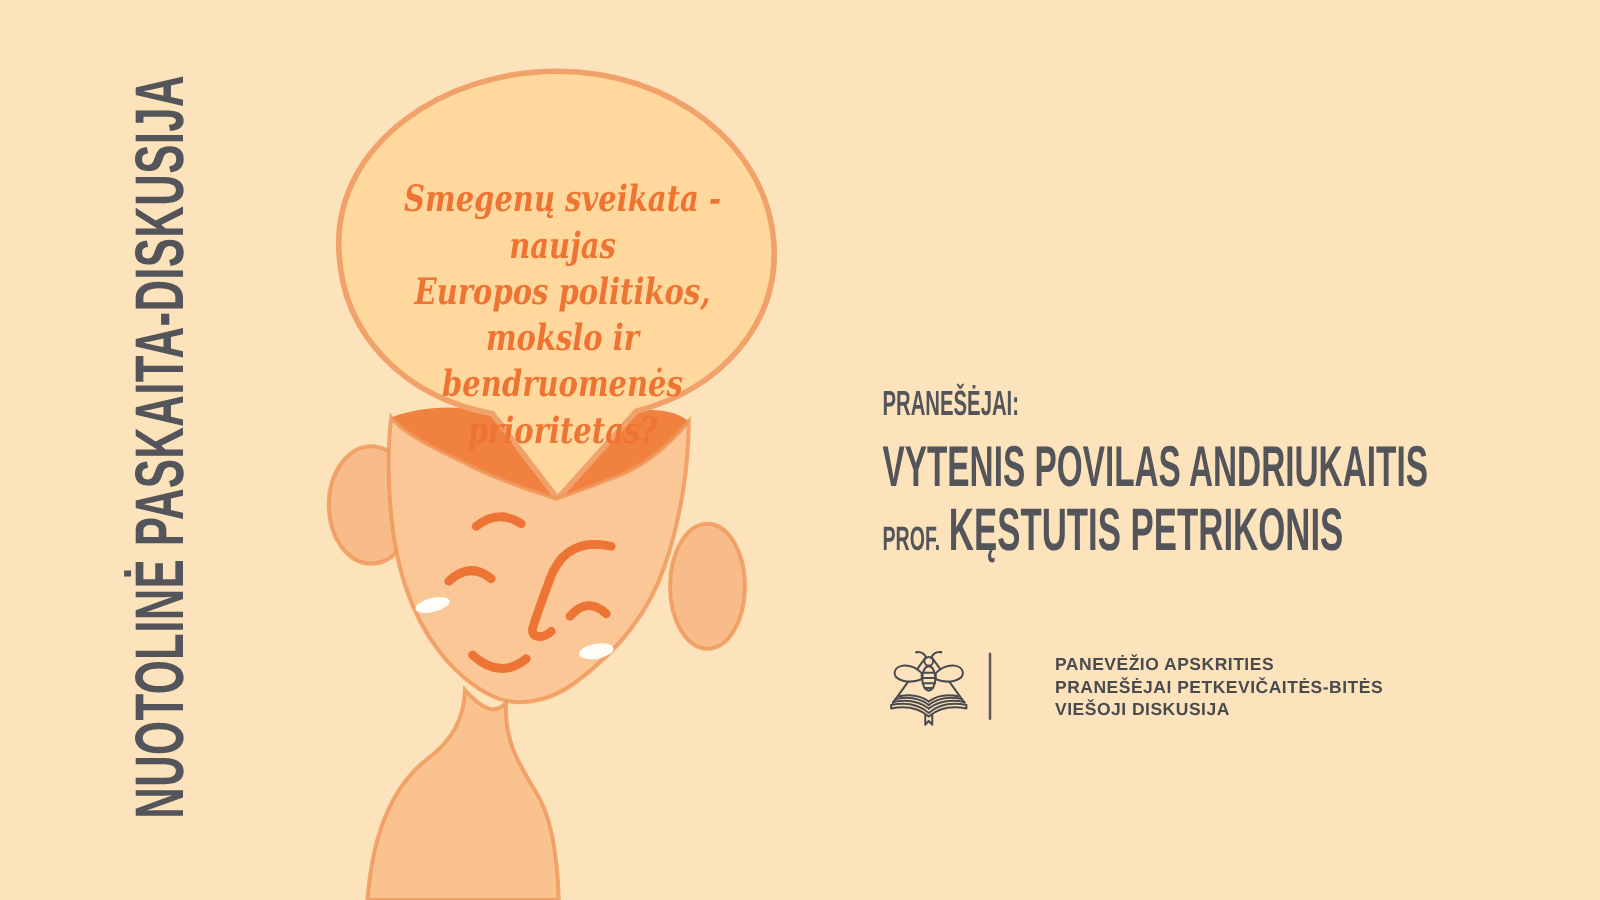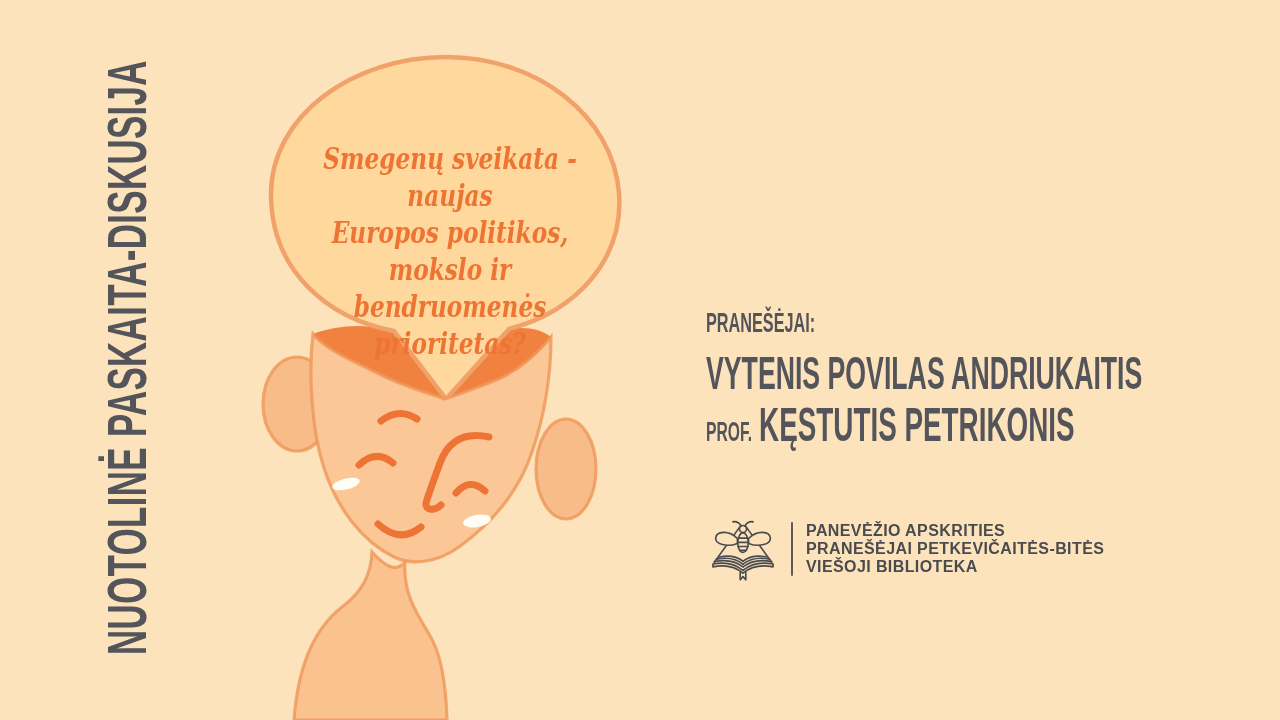--- a/index.html
+++ b/index.html
@@ -42,22 +42,22 @@
     color:#54555A;
   }
   .speaker-title{font-size:27px; font-weight:bold; line-height:1;}
   .speaker-name-2{font-size:48px; font-weight:bold; line-height:1;}
   .org{
     position:absolute; left:708px; top:514px;
     display:flex; align-items:center; gap:13px; color:#4A4B4E;
   }
   .org .divider{width:2px; height:54px; background:currentColor; opacity:.9; border-radius:1px;}
   .org-lines{
-    font-size:16px; font-weight:bold; letter-spacing:.4px;
-    line-height:18.2px; color:#4A4B4E;
+    font-size:14px; font-weight:bold; letter-spacing:.4px;
+    line-height:18.2px; color:#4A4B4E;margin-left:38px;
   }
   .bee{display:block;}
 </style>
 </head>
 <body>
 
 <div class="poster">
 
   <svg class="illu" width="1280" height="720" viewBox="0 0 1280 720">
 
@@ -130,17 +130,17 @@
       <path d="M50,67.5 C59,60.5 70,58.5 84,61.5"></path>
       <path d="M50,71.5 C60,63.5 73,61.5 88,64.5"></path>
       <path d="M50,75.5 C61,67 76,65 91,68"></path>
       <path d="M7,71.5 C22,68.5 38,70.5 50,80.5 C62,70.5 78,68.5 93,71.5 L93,75.5 C78,72.5 62,74.5 50,84.5 C38,74.5 22,72.5 7,75.5 Z"></path>
       <path d="M46,83.5 L46,94 L50,89.5 L54,94 L54,83.5"></path>
     </svg>
     <div class="divider"></div>
     <div class="org-lines">
       <div>PANEVĖŽIO APSKRITIES</div>
       <div>PRANEŠĖJAI PETKEVIČAITĖS-BITĖS</div>
-      <div>VIEŠOJI BIBLIOTEKA</div>
+      <div>VIEŠOJI DISKUSIJA</div>
     </div>
   </div>
 
 </div>
 
 </body></html>

